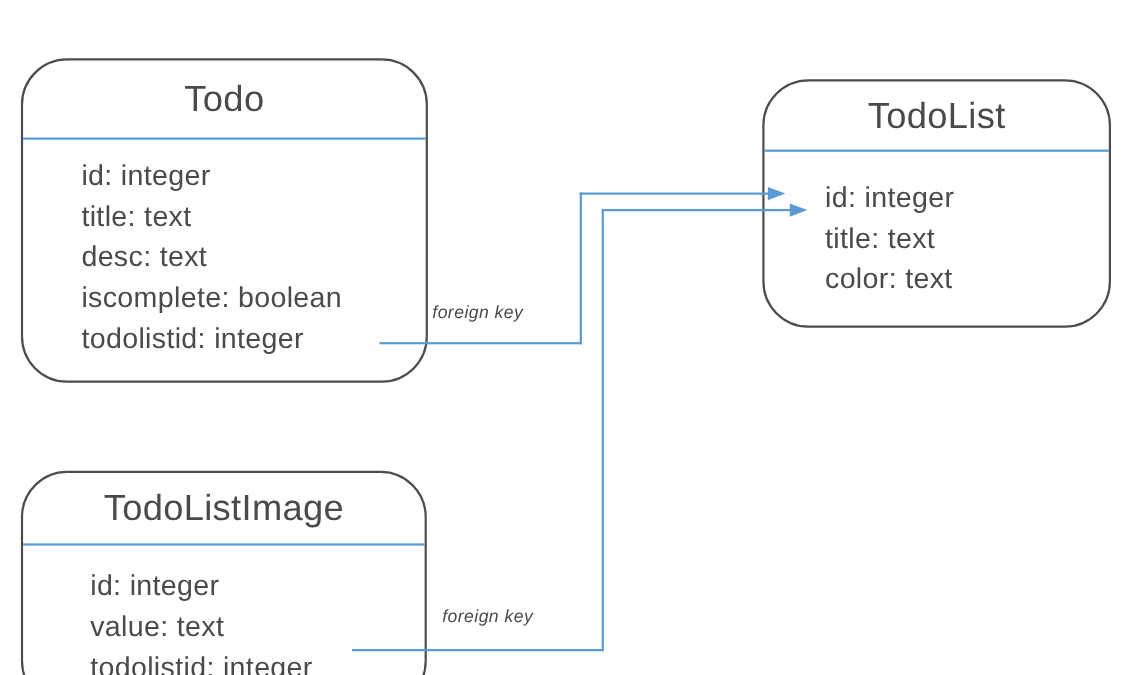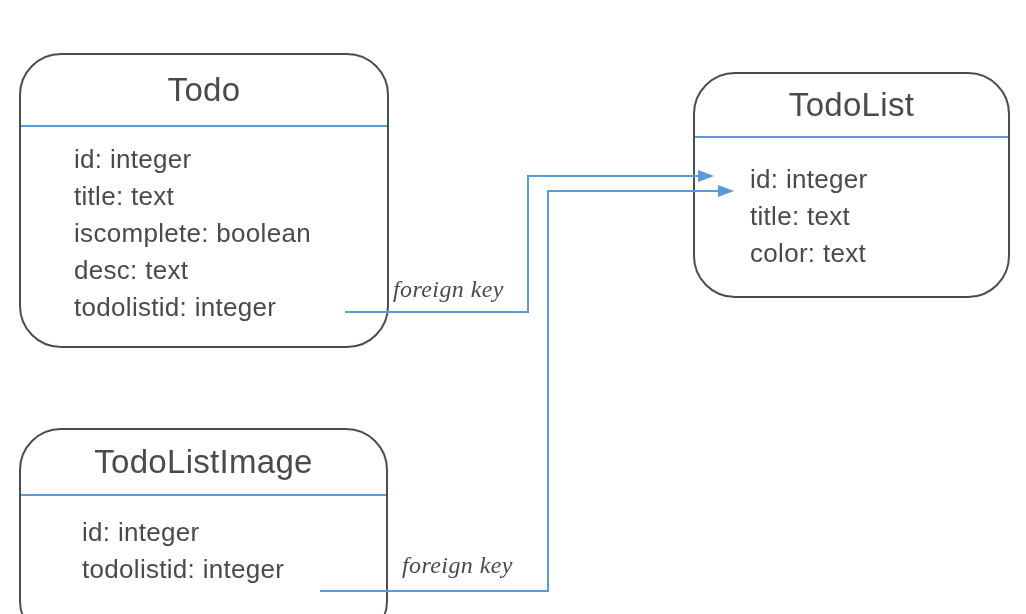--- a/index.html
+++ b/index.html
@@ -50,56 +50,56 @@
     position: absolute;
     width: 0;
     height: 0;
     border-top: 6px solid transparent;
     border-bottom: 6px solid transparent;
     border-left: 16px solid var(--accent);
   }
   .fk-label {
     position: absolute;
     font-style: italic;
-    font-size: 24px;
+    font-size: 16px;
     color: var(--text);
     letter-spacing: 0.4px;
     white-space: nowrap;
-    font-family: Liberation Serif, serif;
   }
 </style>
 </head>
 <body>
 
 <div class="canvas">
 
   <div class="entity" style="left:19px; top:23px; width:370px; height:295px;">
     <div class="entity-title" style="height:72px;">Todo</div>
     <div class="entity-fields" style="padding:14px 0 0 53px;">
       <div>id: integer</div>
       <div>title: text</div>
+      <div>desc: text</div>
       <div>iscomplete: boolean</div>
-      <div>desc: text</div>
       <div>todolistid: integer</div>
     </div>
   </div>
 
   <div class="entity" style="left:693px; top:42px; width:317px; height:226px;">
     <div class="entity-title" style="height:64px;text-align:center;">TodoList</div>
     <div class="entity-fields" style="padding:23px 0 0 55px;">
       <div>id: integer</div>
       <div>title: text</div>
       <div>color: text</div>
     </div>
   </div>
 
   <div class="entity" style="left:19px; top:398px; width:369px; height:215px;">
     <div class="entity-title" style="height:66px;">TodoListImage</div>
     <div class="entity-fields" style="padding:18px 0 0 61px;">
       <div>id: integer</div>
+      <div>value: text</div>
       <div>todolistid: integer</div>
     </div>
   </div>
 
   <div class="seg" style="left:345px; top:281px; width:184px; height:2px;"></div>
   <div class="seg" style="left:527px; top:145px; width:2px; height:138px;"></div>
   <div class="seg" style="left:527px; top:145px; width:172px; height:2px;"></div>
   <div class="arrowhead" style="left:698px; top:140px;"></div>
 
   <div class="seg" style="left:320px; top:560px; width:229px; height:2px;"></div>

